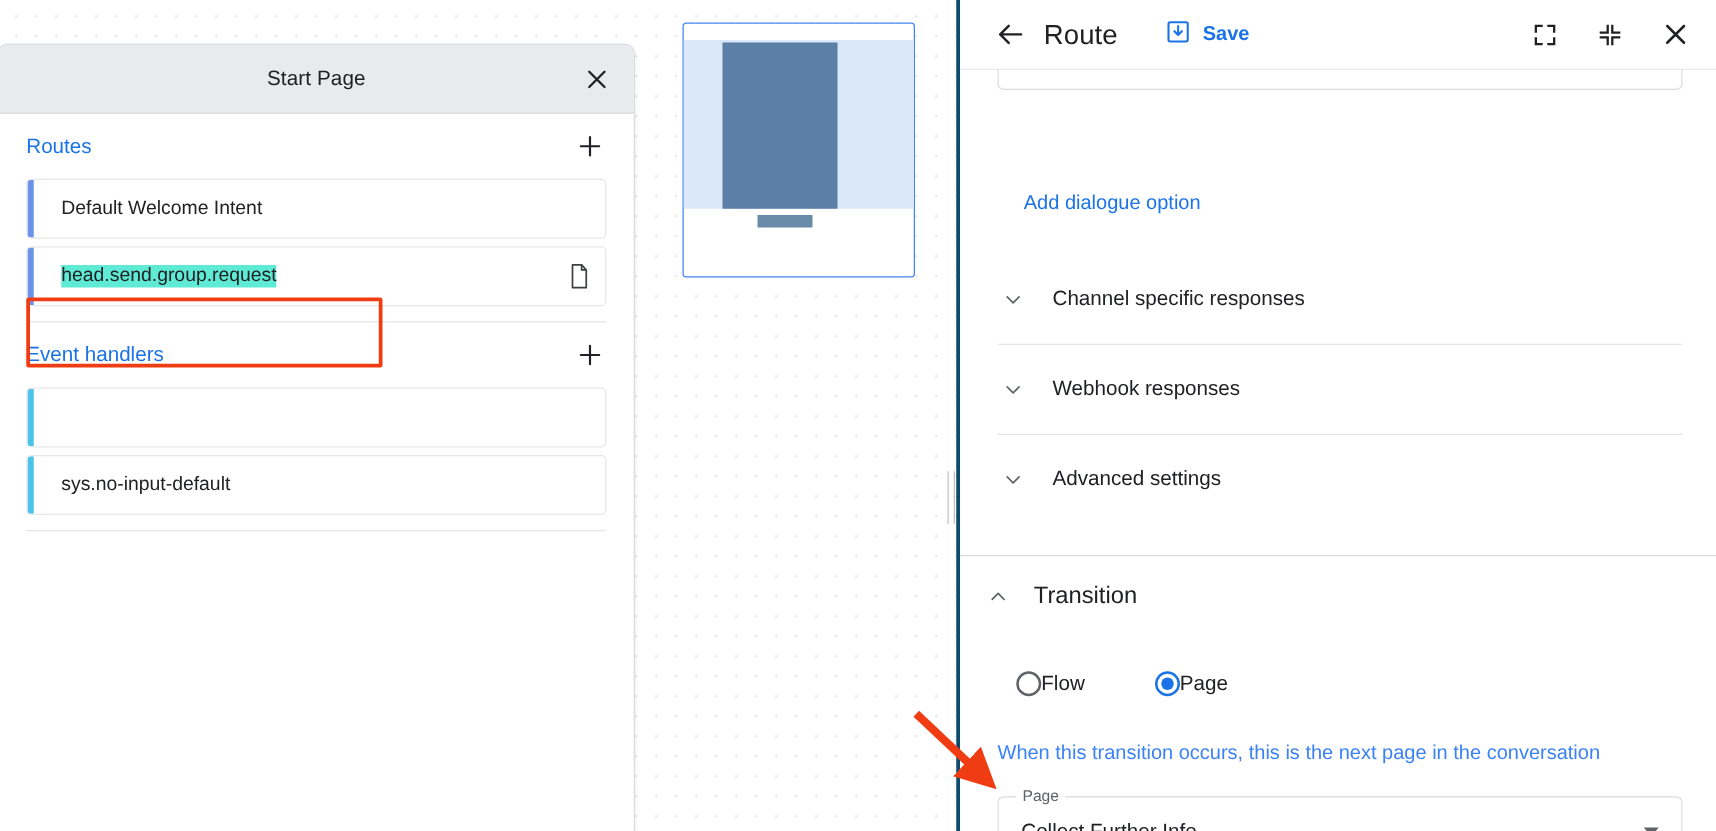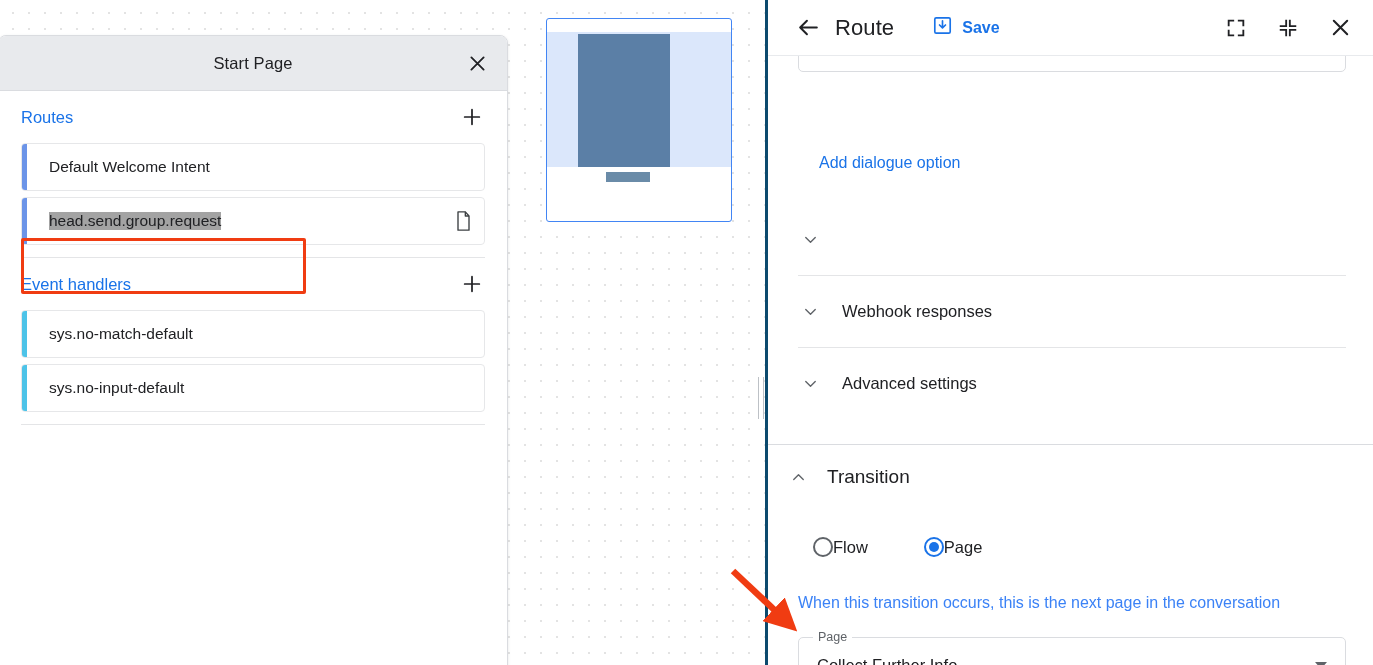--- a/index.html
+++ b/index.html
@@ -124,21 +124,21 @@
 
   .item-label {
     flex: 1 1 auto;
     font-size: 15.5px;
     color: #202124;
     padding-left: 22px;
     white-space: nowrap;
     overflow: hidden;
   }
   .item-label .sel {
-    background: #a3a3a3;
+    background: #5eead4;
     padding: 3px 0;
   }
   .item-trailing-icon {
     flex: 0 0 auto;
     width: 42px;
     display: flex;
     align-items: center;
     justify-content: center;
   }
 
@@ -534,21 +534,20 @@
           <div class="section-title">Event handlers</div>
           <div class="add-btn">
             <svg width="22" height="22" viewBox="0 0 24 24" aria-hidden="true">
               <path d="M12 4 V20 M4 12 H20" stroke="#202124" stroke-width="1.9" stroke-linecap="round"></path>
             </svg>
           </div>
         </div>
 
         <div class="item-row">
           <div class="item-accent accent-event"></div>
-          <div class="item-label">sys.no-match-default</div>
         </div>
 
         <div class="item-row">
           <div class="item-accent accent-event"></div>
           <div class="item-label">sys.no-input-default</div>
         </div>
 
         <div class="divider"></div>
 
 
@@ -609,20 +608,21 @@
       <div class="add-dialogue">Add dialogue option</div>
 
       <div class="collapse-group">
 
         <div class="collapse-row">
           <span class="chev">
             <svg width="19" height="19" viewBox="0 0 24 24" aria-hidden="true">
               <path d="M6 9.5 L12 15.5 L18 9.5" stroke="#5f6368" stroke-width="1.7" fill="none" stroke-linecap="round" stroke-linejoin="round"></path>
             </svg>
           </span>
+          <span class="collapse-label">Channel specific responses</span>
         </div>
         <div class="sp-divider"></div>
 
         <div class="collapse-row">
           <span class="chev">
             <svg width="19" height="19" viewBox="0 0 24 24" aria-hidden="true">
               <path d="M6 9.5 L12 15.5 L18 9.5" stroke="#5f6368" stroke-width="1.7" fill="none" stroke-linecap="round" stroke-linejoin="round"></path>
             </svg>
           </span>
           <span class="collapse-label">Webhook responses</span>

